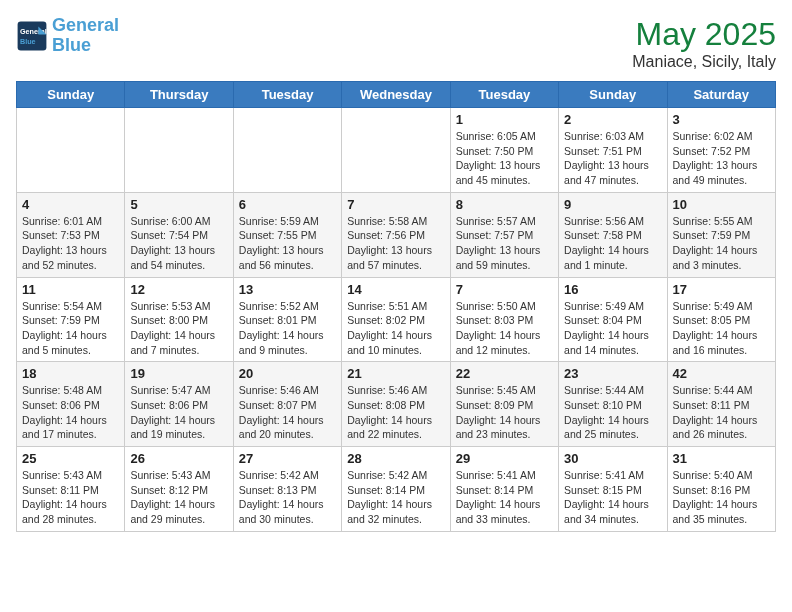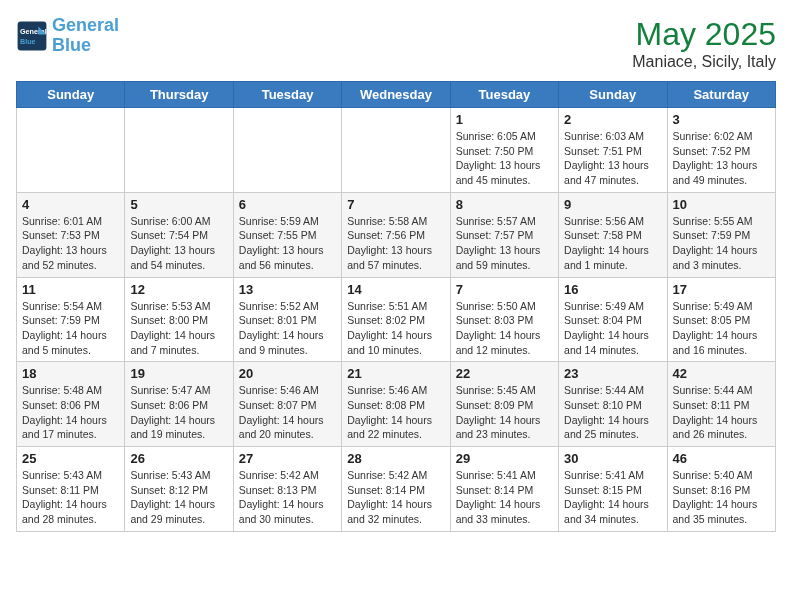--- a/index.html
+++ b/index.html
@@ -248,18 +248,18 @@
         </td>
         <td>
           <div class="day-number">29</div>
           <div class="day-info">Sunrise: 5:41 AM<br>Sunset: 8:14 PM<br>Daylight: 14 hours<br>and 33 minutes.</div>
         </td>
         <td>
           <div class="day-number">30</div>
           <div class="day-info">Sunrise: 5:41 AM<br>Sunset: 8:15 PM<br>Daylight: 14 hours<br>and 34 minutes.</div>
         </td>
         <td>
-          <div class="day-number">46</div>
+          <div class="day-number">31</div>
           <div class="day-info">Sunrise: 5:40 AM<br>Sunset: 8:16 PM<br>Daylight: 14 hours<br>and 35 minutes.</div>
         </td>
       </tr>
     </tbody>
 </table>
 
 </body></html>

